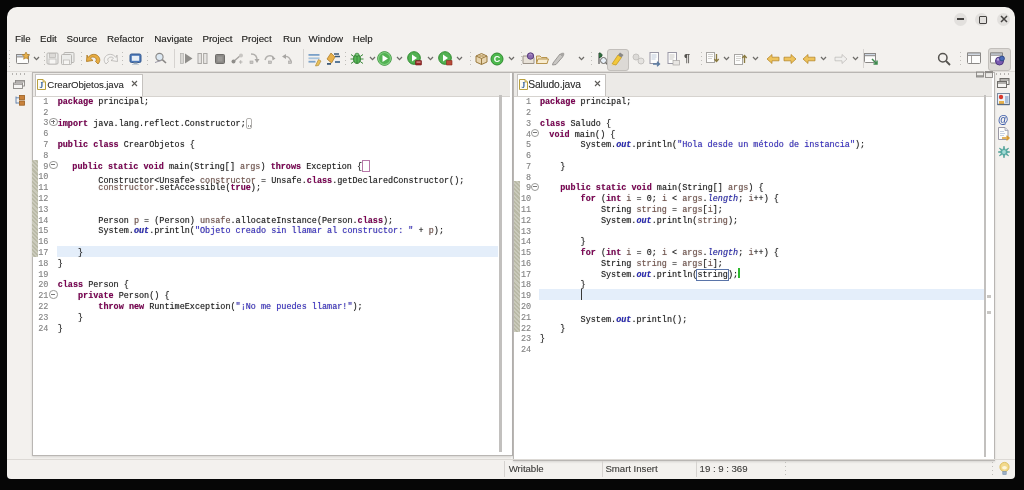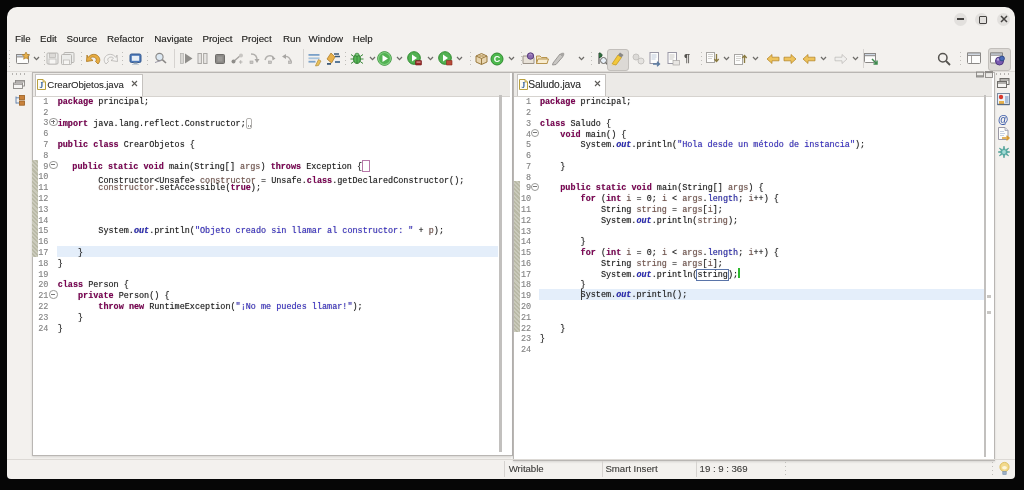--- a/index.html
+++ b/index.html
@@ -14,21 +14,21 @@
 .menu{font-size:9.8px;color:#2c2b29;top:32.8px;letter-spacing:-0.05px;text-shadow:0 0 0.6px rgba(44,43,41,0.5);}
 .egroup{background:#fff;border:1px solid #b9b6b3;box-shadow:0 1px 2px rgba(0,0,0,0.12);}
 .tabstrip{background:#eceae7;border-bottom:1px solid #d6d3cf;}
 .tab{background:#fff;border:1px solid #c5c2bf;border-bottom:none;}
 .tablbl{font-size:9.7px;color:#333;letter-spacing:-0.1px;text-shadow:0 0 0.6px rgba(51,51,51,0.45);}
 code,.crow{font-family:"Liberation Mono",monospace;font-size:8.47px;white-space:pre;}
 .crow{position:absolute;text-shadow:0 0 0.7px rgba(40,40,40,0.55);color:#1f1f1f;}
 .num{position:absolute;color:#8a8a8a;text-shadow:0 0 0.6px rgba(130,130,130,0.5);}
 .k{font-weight:bold;color:#7f0055;}
 .s{color:#3a31cf;}
-.f{color:#2b2bb8;}
+.f{color:#2b2bb8;font-style:italic;}
 .o{color:#2b2bb8;font-weight:bold;font-style:italic;}
 .v{color:#7a5a52;}
 .sbox{outline:1.2px solid #5a74a8;}
 .fold{position:absolute;width:6.4px;height:6.4px;border:1px solid #9a9a98;border-radius:50%;background:#fff;}
 .fold i{position:absolute;left:1.2px;top:2.7px;width:4px;height:1px;background:#777;}
 .statustxt{font-size:9.7px;color:#454442;top:463px;letter-spacing:-0.05px;text-shadow:0 0 0.6px rgba(69,68,66,0.45);}
 .sep{width:1px;background:#d6d3d0;}
 .dsep{width:1px;background-image:repeating-linear-gradient(#c0beba 0 1.5px,transparent 1.5px 4px);}
 svg{position:absolute;overflow:visible;}
 </style></head><body>
@@ -362,20 +362,21 @@
       <i></i>
     </div>
     <div class="crow" style="left:52px;top:161.55px;height:10.8px;line-height:10.8px">    <span class="k">public</span> <span class="k">static</span> <span class="k">void</span> main(String[] <span class="v">args</span>) <span class="k">throws</span> Exception {</div>
     <div class="num" style="left:38.14px;top:172.35px;height:10.8px;line-height:10.8px;font-size:8.47px;font-family:&quot;Liberation Mono&quot;,monospace">10</div>
     <div class="crow" style="left:57.7px;top:176px;height:10.8px;line-height:10.8px">        Constructor&lt;Unsafe&gt; <span class="v">constructor</span> = Unsafe.<span class="k">class</span>.getDeclaredConstructor();</div>
     <div class="num" style="left:38.14px;top:183.15px;height:10.8px;line-height:10.8px;font-size:8.47px;font-family:&quot;Liberation Mono&quot;,monospace">11</div>
     <div class="crow" style="left:57.7px;top:183.15px;height:10.8px;line-height:10.8px">        <span class="v">constructor</span>.setAccessible(<span class="k">true</span>);</div>
     <div class="num" style="left:38.14px;top:193.95px;height:10.8px;line-height:10.8px;font-size:8.47px;font-family:&quot;Liberation Mono&quot;,monospace">12</div>
     <div class="num" style="left:38.14px;top:204.75px;height:10.8px;line-height:10.8px;font-size:8.47px;font-family:&quot;Liberation Mono&quot;,monospace">13</div>
     <div class="num" style="left:38.14px;top:215.55px;height:10.8px;line-height:10.8px;font-size:8.47px;font-family:&quot;Liberation Mono&quot;,monospace">14</div>
+    <div class="crow" style="left:57.7px;top:215.55px;height:10.8px;line-height:10.8px">        Person <span class="v">p</span> = (Person) <span class="v">unsafe</span>.allocateInstance(Person.<span class="k">class</span>);</div>
     <div class="num" style="left:38.14px;top:226.35px;height:10.8px;line-height:10.8px;font-size:8.47px;font-family:&quot;Liberation Mono&quot;,monospace">15</div>
     <div class="crow" style="left:57.7px;top:226.35px;height:10.8px;line-height:10.8px">        System.<span class="o">out</span>.println(<span class="s">"Objeto creado sin llamar al constructor: "</span> + <span class="v">p</span>);</div>
     <div class="num" style="left:38.14px;top:237.15px;height:10.8px;line-height:10.8px;font-size:8.47px;font-family:&quot;Liberation Mono&quot;,monospace">16</div>
     <div class="num" style="left:38.14px;top:247.95px;height:10.8px;line-height:10.8px;font-size:8.47px;font-family:&quot;Liberation Mono&quot;,monospace">17</div>
     <div class="crow" style="left:57.7px;top:247.95px;height:10.8px;line-height:10.8px">    }</div>
     <div class="num" style="left:38.14px;top:258.75px;height:10.8px;line-height:10.8px;font-size:8.47px;font-family:&quot;Liberation Mono&quot;,monospace">18</div>
     <div class="crow" style="left:57.7px;top:258.75px;height:10.8px;line-height:10.8px">}</div>
     <div class="num" style="left:38.14px;top:269.55px;height:10.8px;line-height:10.8px;font-size:8.47px;font-family:&quot;Liberation Mono&quot;,monospace">19</div>
     <div class="num" style="left:38.14px;top:280.35px;height:10.8px;line-height:10.8px;font-size:8.47px;font-family:&quot;Liberation Mono&quot;,monospace">20</div>
     <div class="crow" style="left:57.7px;top:280.35px;height:10.8px;line-height:10.8px"><span class="k">class</span> Person {</div>
@@ -392,21 +393,21 @@
     <div class="crow" style="left:57.7px;top:323.55px;height:10.8px;line-height:10.8px">}</div>
     <div class="num" style="left:526.12px;top:97.16px;height:10.78px;line-height:10.78px;font-size:8.47px;font-family:&quot;Liberation Mono&quot;,monospace">1</div>
     <div class="crow" style="left:539.9px;top:97.16px;height:10.78px;line-height:10.78px"><span class="k">package</span> principal;</div>
     <div class="num" style="left:526.12px;top:107.94px;height:10.78px;line-height:10.78px;font-size:8.47px;font-family:&quot;Liberation Mono&quot;,monospace">2</div>
     <div class="num" style="left:526.12px;top:118.72px;height:10.78px;line-height:10.78px;font-size:8.47px;font-family:&quot;Liberation Mono&quot;,monospace">3</div>
     <div class="crow" style="left:539.9px;top:118.72px;height:10.78px;line-height:10.78px"><span class="k">class</span> Saludo {</div>
     <div class="num" style="left:526.12px;top:129.5px;height:10.78px;line-height:10.78px;font-size:8.47px;font-family:&quot;Liberation Mono&quot;,monospace">4</div>
     <div class="fold" style="left:531.1px;top:128.69px">
       <i></i>
     </div>
-    <div class="crow" style="left:540px;top:129.5px;height:10.78px;line-height:10.78px">    <span class="k">void</span> main() {</div>
+    <div class="crow" style="left:529px;top:129.5px;height:10.78px;line-height:10.78px">    <span class="k">void</span> main() {</div>
     <div class="num" style="left:526.12px;top:140.28px;height:10.78px;line-height:10.78px;font-size:8.47px;font-family:&quot;Liberation Mono&quot;,monospace">5</div>
     <div class="crow" style="left:539.9px;top:140.28px;height:10.78px;line-height:10.78px">        System.<span class="o">out</span>.println(<span class="s">"Hola desde un método de instancia"</span>);</div>
     <div class="num" style="left:526.12px;top:151.06px;height:10.78px;line-height:10.78px;font-size:8.47px;font-family:&quot;Liberation Mono&quot;,monospace">6</div>
     <div class="num" style="left:526.12px;top:161.84px;height:10.78px;line-height:10.78px;font-size:8.47px;font-family:&quot;Liberation Mono&quot;,monospace">7</div>
     <div class="crow" style="left:539.9px;top:161.84px;height:10.78px;line-height:10.78px">    }</div>
     <div class="num" style="left:526.12px;top:172.62px;height:10.78px;line-height:10.78px;font-size:8.47px;font-family:&quot;Liberation Mono&quot;,monospace">8</div>
     <div class="num" style="left:526.12px;top:183.4px;height:10.78px;line-height:10.78px;font-size:8.47px;font-family:&quot;Liberation Mono&quot;,monospace">9</div>
     <div class="fold" style="left:531.1px;top:182.59px">
       <i></i>
     </div>
@@ -423,21 +424,21 @@
     <div class="num" style="left:521.04px;top:248.08px;height:10.78px;line-height:10.78px;font-size:8.47px;font-family:&quot;Liberation Mono&quot;,monospace">15</div>
     <div class="crow" style="left:539.9px;top:248.08px;height:10.78px;line-height:10.78px">        <span class="k">for</span> (<span class="k">int</span> <span class="v">i</span> = 0; <span class="v">i</span> &lt; <span class="v">args</span>.<span class="f">length</span>; <span class="v">i</span>++) {</div>
     <div class="num" style="left:521.04px;top:258.86px;height:10.78px;line-height:10.78px;font-size:8.47px;font-family:&quot;Liberation Mono&quot;,monospace">16</div>
     <div class="crow" style="left:539.9px;top:258.86px;height:10.78px;line-height:10.78px">            String <span class="v">string</span> = <span class="v">args</span>[<span class="v">i</span>];</div>
     <div class="num" style="left:521.04px;top:269.64px;height:10.78px;line-height:10.78px;font-size:8.47px;font-family:&quot;Liberation Mono&quot;,monospace">17</div>
     <div class="crow" style="left:539.9px;top:269.64px;height:10.78px;line-height:10.78px">            System.<span class="o">out</span>.println(<span class="sbox">string</span>);</div>
     <div class="num" style="left:521.04px;top:280.42px;height:10.78px;line-height:10.78px;font-size:8.47px;font-family:&quot;Liberation Mono&quot;,monospace">18</div>
     <div class="crow" style="left:539.9px;top:280.42px;height:10.78px;line-height:10.78px">        }</div>
     <div class="num" style="left:521.04px;top:291.2px;height:10.78px;line-height:10.78px;font-size:8.47px;font-family:&quot;Liberation Mono&quot;,monospace">19</div>
     <div class="num" style="left:521.04px;top:301.98px;height:10.78px;line-height:10.78px;font-size:8.47px;font-family:&quot;Liberation Mono&quot;,monospace">20</div>
-    <div class="crow" style="left:539.9px;top:290px;height:10.78px;line-height:10.78px">        System.<span class="o">out</span>.println();</div>
+    <div class="crow" style="left:539.9px;top:315px;height:10.78px;line-height:10.78px">        System.<span class="o">out</span>.println();</div>
     <div class="num" style="left:521.04px;top:312.76px;height:10.78px;line-height:10.78px;font-size:8.47px;font-family:&quot;Liberation Mono&quot;,monospace">21</div>
     <div class="num" style="left:521.04px;top:323.54px;height:10.78px;line-height:10.78px;font-size:8.47px;font-family:&quot;Liberation Mono&quot;,monospace">22</div>
     <div class="crow" style="left:539.9px;top:323.54px;height:10.78px;line-height:10.78px">    }</div>
     <div class="num" style="left:521.04px;top:334.32px;height:10.78px;line-height:10.78px;font-size:8.47px;font-family:&quot;Liberation Mono&quot;,monospace">23</div>
     <div class="crow" style="left:539.9px;top:334.32px;height:10.78px;line-height:10.78px">}</div>
     <div class="num" style="left:521.04px;top:345.1px;height:10.78px;line-height:10.78px;font-size:8.47px;font-family:&quot;Liberation Mono&quot;,monospace">24</div>
     <div class="abs" style="left:738.1px;top:267.64px;width:1.7px;height:10.78px;background:#2eb82e"></div>
     <div class="abs" style="left:580.56px;top:289.2px;width:1.7px;height:10.78px;background:#3a3a38"></div>
     <div class="abs" style="left:499.4px;top:95px;width:2.2px;height:357px;background:#c2c0be"></div>
     <div class="abs" style="left:983.6px;top:95px;width:2.2px;height:362px;background:#c2c0be"></div>

